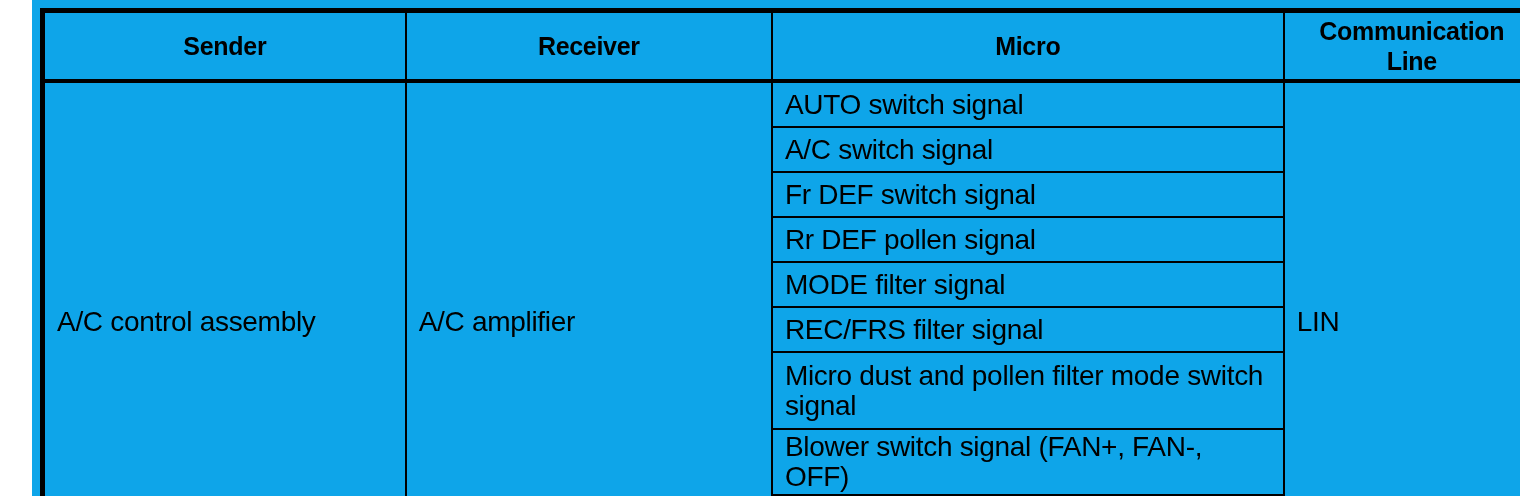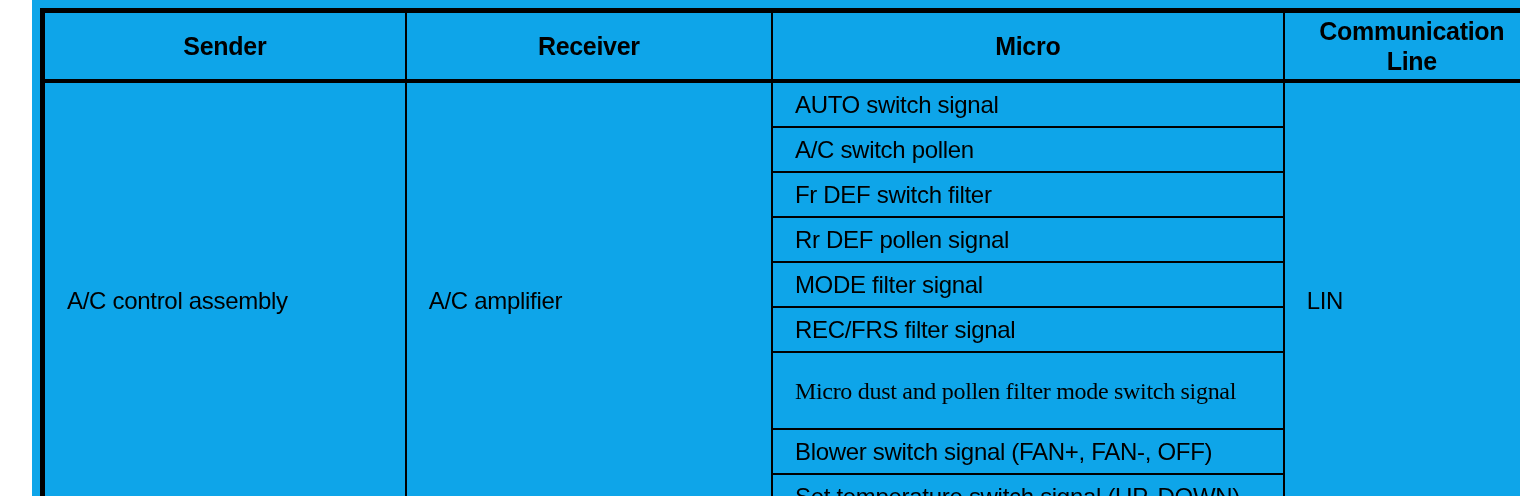--- a/index.html
+++ b/index.html
@@ -35,33 +35,32 @@
     font-size: 25px;
     line-height: 30px;
     text-align: center;
     vertical-align: middle;
     height: 62px;
     padding: 2px 8px;
     letter-spacing: -0.3px;
   }
   td {
     border: 2px solid #000000;
-    font-size: 24px;
+    font-size: 28px;
     line-height: 30px;
-    padding: 2px 22px;
+    padding: 2px 12px;
     vertical-align: middle;
     letter-spacing: -0.3px;
     overflow: hidden;
   }
   td.signal-cell {
     height: 39px;
   }
   tr.tall td.signal-cell {
     height: 71px;
-    font-family: Liberation Serif, serif;
   }
   td.span-cell {
     vertical-align: middle;
     text-align: left;
   }
 </style>
 </head>
 <body>
 
 <div class="page">
@@ -81,24 +80,24 @@
       </tr>
     </thead>
     <tbody>
       <tr>
         <td rowspan="9" class="span-cell">A/C control assembly</td>
         <td rowspan="9" class="span-cell">A/C amplifier</td>
         <td class="signal-cell">AUTO switch signal</td>
         <td rowspan="9" class="span-cell">LIN</td>
       </tr>
       <tr>
-        <td class="signal-cell">A/C switch pollen</td>
+        <td class="signal-cell">A/C switch signal</td>
       </tr>
       <tr>
-        <td class="signal-cell">Fr DEF switch filter</td>
+        <td class="signal-cell">Fr DEF switch signal</td>
       </tr>
       <tr>
         <td class="signal-cell">Rr DEF pollen signal</td>
       </tr>
       <tr>
         <td class="signal-cell">MODE filter signal</td>
       </tr>
       <tr>
         <td class="signal-cell">REC/FRS filter signal</td>
       </tr>

